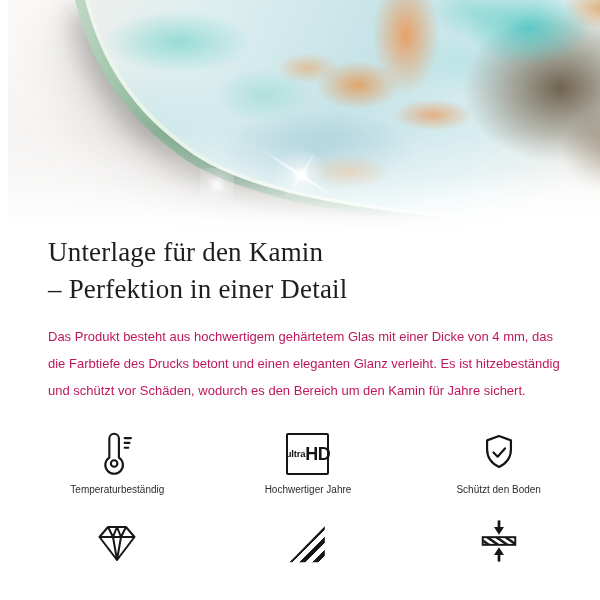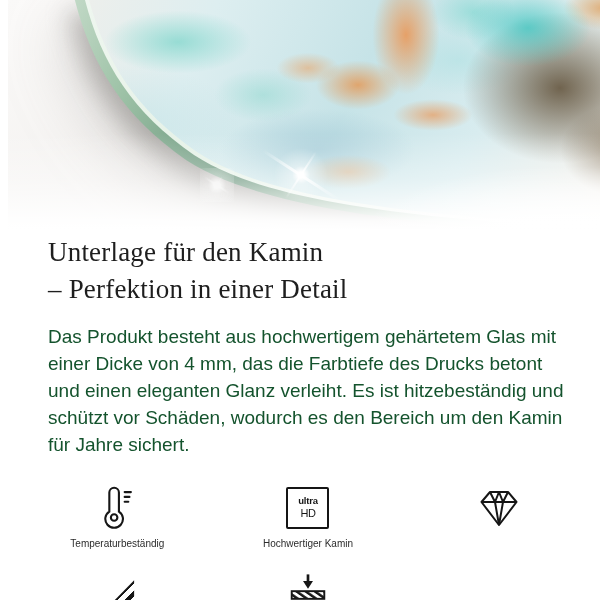--- a/index.html
+++ b/index.html
@@ -47,33 +47,33 @@
         background:linear-gradient(90deg,rgba(255,255,255,0) 0%,rgba(255,255,255,.95) 50%,rgba(255,255,255,0) 100%);}
   .sparkle::before{width:90px;height:2.6px;transform:translate(-50%,-50%) rotate(33deg);}
   .sparkle::after{width:56px;height:2px;transform:translate(-50%,-50%) rotate(-57deg);}
   .sparkle.small{left:192px;top:168px;width:34px;height:34px;opacity:.8;}
   .sparkle.small::before{width:30px;height:1.6px;}
   .sparkle.small::after{width:20px;height:1.4px;}
 
   
   .title{margin:4px 40px 0;font-family:"Liberation Serif",serif;font-weight:400;
          font-size:27px;line-height:37px;color:#1e1e1e;letter-spacing:.2px;}
-  .desc{margin:15px 40px 0;width:522px;font-size:19px;line-height:27px;color:#14532d;}
+  .desc{margin:15px 40px 0;width:522px;font-size:13px;line-height:27px;color:#be185d;}
 
   
   .features{display:grid;grid-template-columns:repeat(3,1fr);row-gap:23px;margin:25px 14px 0;}
   .feature{display:flex;flex-direction:column;align-items:center;}
   .icon-box{height:46px;display:flex;align-items:flex-end;justify-content:center;margin-bottom:9px;}
   .feature-label{font-size:10px;color:#2c2c2c;}
   .ico{display:block;}
   
   .uhd{width:39px;height:38px;border:2.5px solid #151515;border-radius:2px;background:#fff;
-       display:flex;flex-direction:column;align-items:center;justify-content:center;color:#151515;}
+       display:flex;flex-direction:row;align-items:center;justify-content:center;color:#151515;}
   .uhd .t1{font-size:9.5px;font-weight:700;line-height:10px;letter-spacing:-.2px;}
-  .uhd .t2{font-size:11px;font-weight:400;line-height:14px;letter-spacing:-.5px;}
+  .uhd .t2{font-size:18px;font-weight:700;line-height:14px;letter-spacing:-.5px;}
   
   .tri{width:42px;height:42px;
        background:repeating-linear-gradient(135deg,#161616 0 4.4px,rgba(0,0,0,0) 4.4px 9.2px);
        clip-path:polygon(6% 96%, 90% 10%, 90% 96%);}
 </style>
 </head>
 <body>
 
 <div class="page">
 
@@ -108,23 +108,32 @@
       <span class="feature-label">Temperaturbeständig</span>
     </div>
 
     <div class="feature">
       <div class="icon-box">
         <div class="uhd">
           <span class="t1">ultra</span>
           <span class="t2">HD</span>
         </div>
       </div>
-      <span class="feature-label">Hochwertiger Kamin</span>
+      <span class="feature-label">Hochwertiger Jahre</span>
     </div>
 
+    <div class="feature">
+      <div class="icon-box">
+        <svg class="ico" width="44" height="44" viewBox="0 0 48 48" fill="none" stroke="#161616" stroke-width="2.4" stroke-linecap="round" stroke-linejoin="round">
+          <path d="M24 5.5 L37 10.2 V20 c0 9.6-5.6 15.8-13 19.3 C16.6 35.8 11 29.6 11 20 V10.2 Z"></path>
+          <path d="M18 23.5 l4.5 4.5 L30.5 19"></path>
+        </svg>
+      </div>
+      <span class="feature-label">Schützt den Boden</span>
+    </div>
 
     <div class="feature">
       <div class="icon-box">
         <svg class="ico" width="48" height="44" viewBox="0 0 48 44" fill="none" stroke="#161616" stroke-width="2" stroke-linejoin="round">
           <path d="M6.5 17 L15 7 H33 L41.5 17 L24 40 Z"></path>
           <path d="M6.5 17 H41.5"></path>
           <path d="M15 7 L20 17 L24 7 L28 17 L33 7"></path>
           <path d="M20 17 L24 40 M28 17 L24 40"></path>
         </svg>
       </div>

